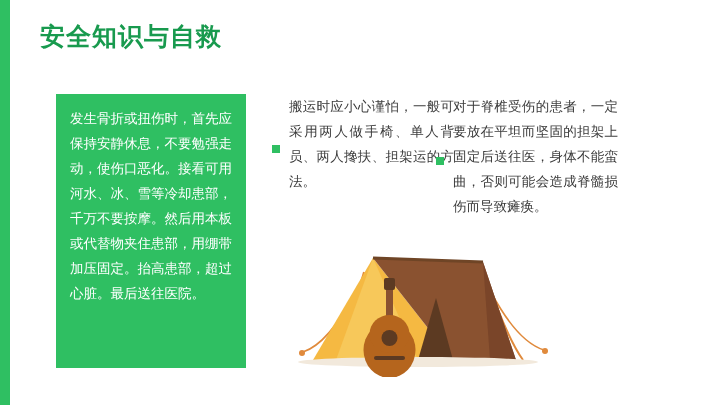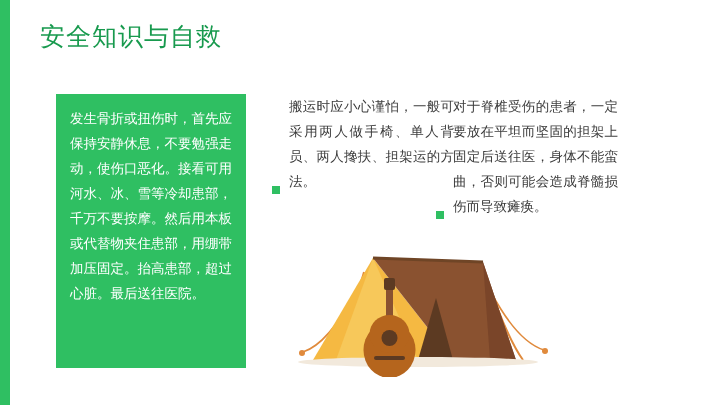--- a/index.html
+++ b/index.html
@@ -28,21 +28,21 @@
     width: 10px;
     height: 405px;
     background: #2fbf62;
   }
   
   .title {
     position: absolute;
     left: 40px;
     top: 20px;
     font-size: 25px;
-    font-weight: normal;
+    font-weight: bold;
     color: #189a4e;
     letter-spacing: 1px;
     font-family: "DejaVu Sans", "Liberation Sans", sans-serif;
   }
   
   .green-box {
     position: absolute;
     left: 56px;
     top: 94px;
     width: 190px;
@@ -62,21 +62,21 @@
   
   .col {
     position: absolute;
     top: 94px;
     width: 182px;
   }
   .col-2 { left: 272px; }
   .col-3 { left: 436px; }
   .bullet-row {
     display: flex;
-    align-items: flex-end;
+    align-items: center;
   }
   .bullet-marker {
     width: 8px;
     height: 8px;
     background: #2fbf62;
     margin-top: 9px;
     margin-right: 9px;
     flex: 0 0 auto;
   }
   .bullet-text {

